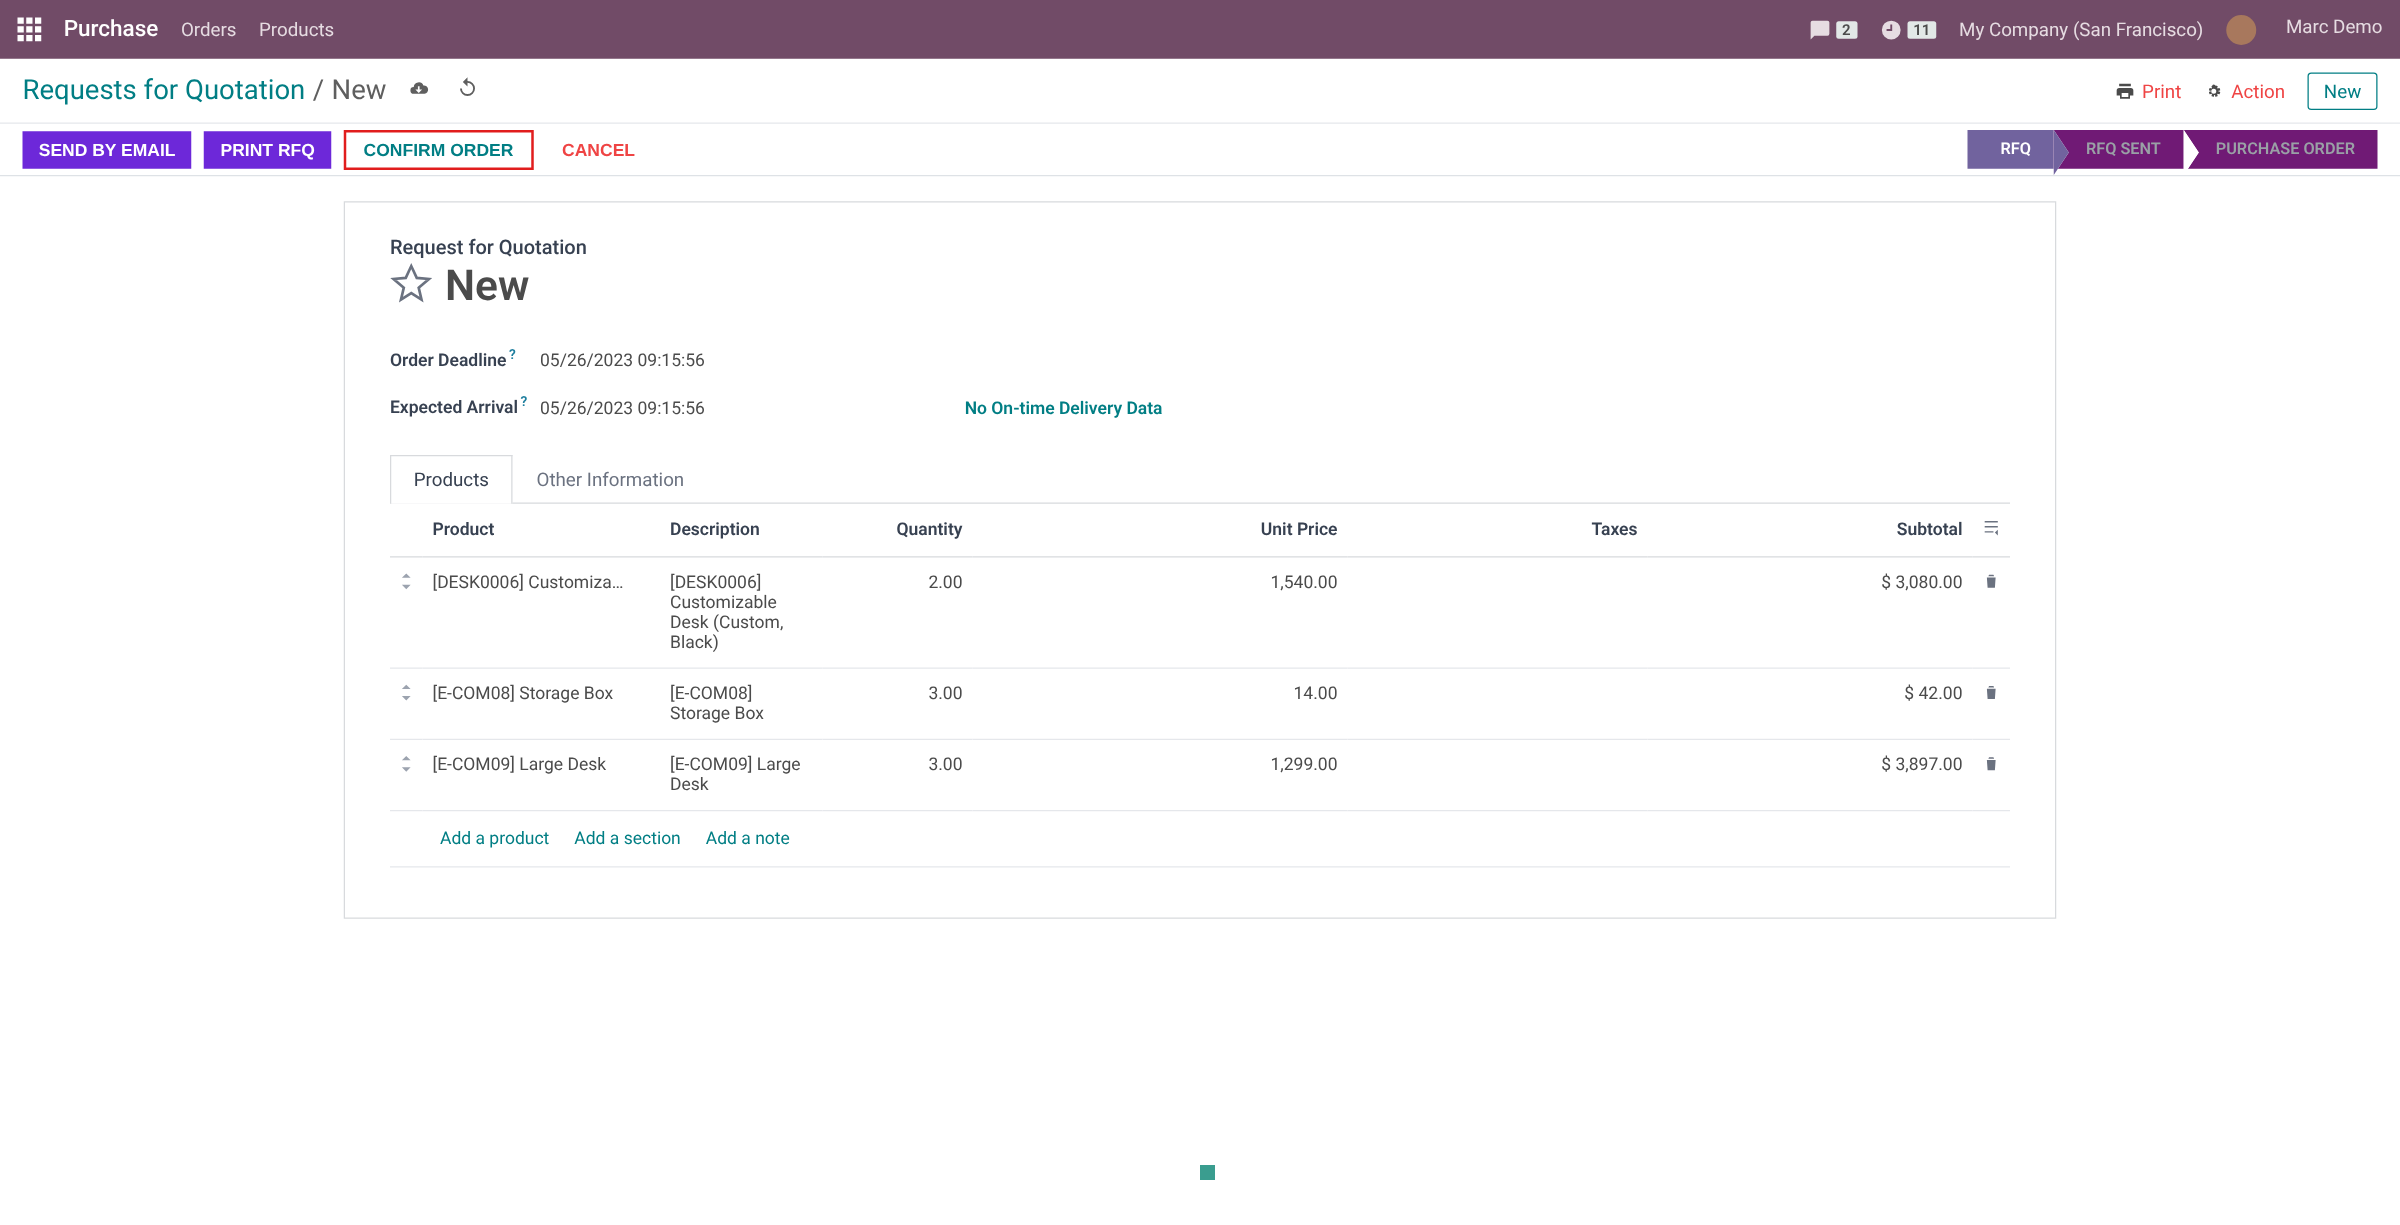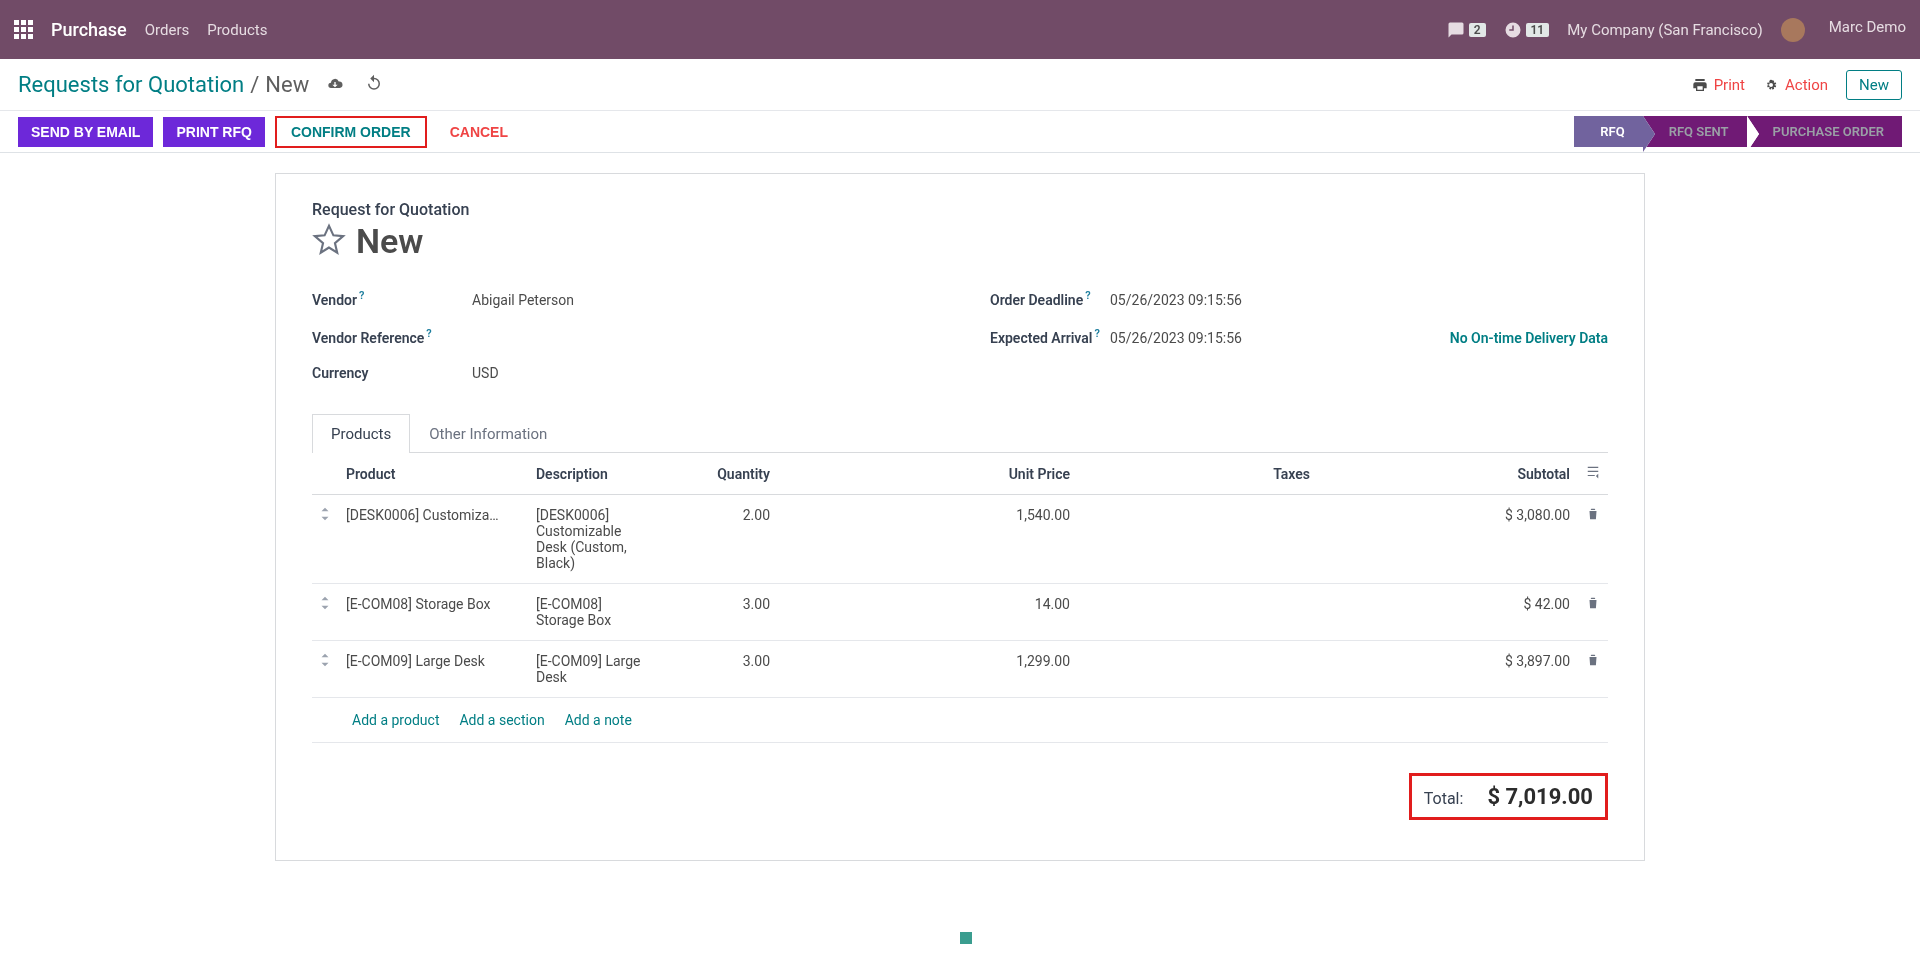--- a/index.html
+++ b/index.html
@@ -1,19 +1,19 @@
 <!DOCTYPE html>
 <html><head>
 <meta charset="utf-8">
 <style>
 * { margin: 0; padding: 0; box-sizing: border-box; }
 body { font-family: -apple-system, BlinkMacSystemFont, "Segoe UI", Roboto, "Helvetica Neue", sans-serif; background: #fff; color: #374151; font-size: 14px; }
 
 
-.topnav { background: #714b67; color: #fff; height: 59px; display: flex; align-items: center; padding: 0 14px; }
+.topnav { background: #714b67; color: #fff; height: 47px; display: flex; align-items: center; padding: 0 14px; }
 .topnav-left { display: flex; align-items: center; gap: 18px; }
 .apps-icon { display: grid; grid-template-columns: repeat(3,5px); grid-template-rows: repeat(3,5px); gap: 2px; cursor: pointer; }
 .apps-icon span { background: #fff; width: 5px; height: 5px; }
 .topnav .brand { font-size: 18px; font-weight: 500; color: #fff; }
 .topnav .menu-item { color: #e6dce2; cursor: pointer; font-size: 15px; }
 .topnav-right { margin-left: auto; display: flex; align-items: center; gap: 18px; }
 .badge { background: #e2e8e7; color: #4c4c4c; font-size: 12px; border-radius: 2px; padding: 0 5px; margin-left: 4px; font-weight: 600; }
 .chat-wrap, .clock-wrap { display: flex; align-items: center; cursor: pointer; }
 .topnav svg { fill: #e6dce2; }
 .avatar { width: 24px; height: 24px; border-radius: 50%; background: #a8785d; display: inline-block; }
@@ -175,34 +175,20 @@
     <div class="title-row">
       <span class="star-icon">
         <svg viewBox="0 0 24 24">
             <path d="M12 17.3L6.2 21l1.6-6.8L2 9.3l6.9-.6L12 2l3.1 6.7 6.9.6-5.8 4.9L17.8 21z"></path>
           </svg>
       </span>
       <span class="doc-title">New</span>
     </div>
 
     <div class="fields-grid">
-      <div class="field-col">
-        <div class="field-row">
-          <span class="field-label"><span>Vendor</span><span class="help-q">?</span></span>
-          <span class="field-value">Abigail Peterson</span>
-        </div>
-        <div class="field-row">
-          <span class="field-label"><span>Vendor Reference</span><span class="help-q">?</span></span>
-          <span class="field-value"></span>
-        </div>
-        <div class="field-row">
-          <span class="field-label">Currency</span>
-          <span class="field-value">USD</span>
-        </div>
-      </div>
       <div class="field-col">
         <div class="field-row">
           <span class="field-label" style="width:120px"><span>Order Deadline</span><span class="help-q">?</span></span>
           <span class="field-value">05/26/2023 09:15:56</span>
         </div>
         <div class="field-row">
           <span class="field-label" style="width:120px"><span>Expected Arrival</span><span class="help-q">?</span></span>
           <span class="field-value">05/26/2023 09:15:56</span>
           <span class="delivery-link">No On-time Delivery Data</span>
         </div>
@@ -282,22 +268,16 @@
           </tr>
         </tbody>
     </table>
 
     <div class="add-row">
       <a>Add a product</a>
       <a>Add a section</a>
       <a>Add a note</a>
     </div>
 
-    <div class="totals">
-      <div class="total-box">
-        <span class="total-label">Total:</span>
-        <span class="total-amount">$ 7,019.00</span>
-      </div>
-    </div>
   </div>
 </div>
 
 <div class="resize-handle"></div>
 
 </body></html>

